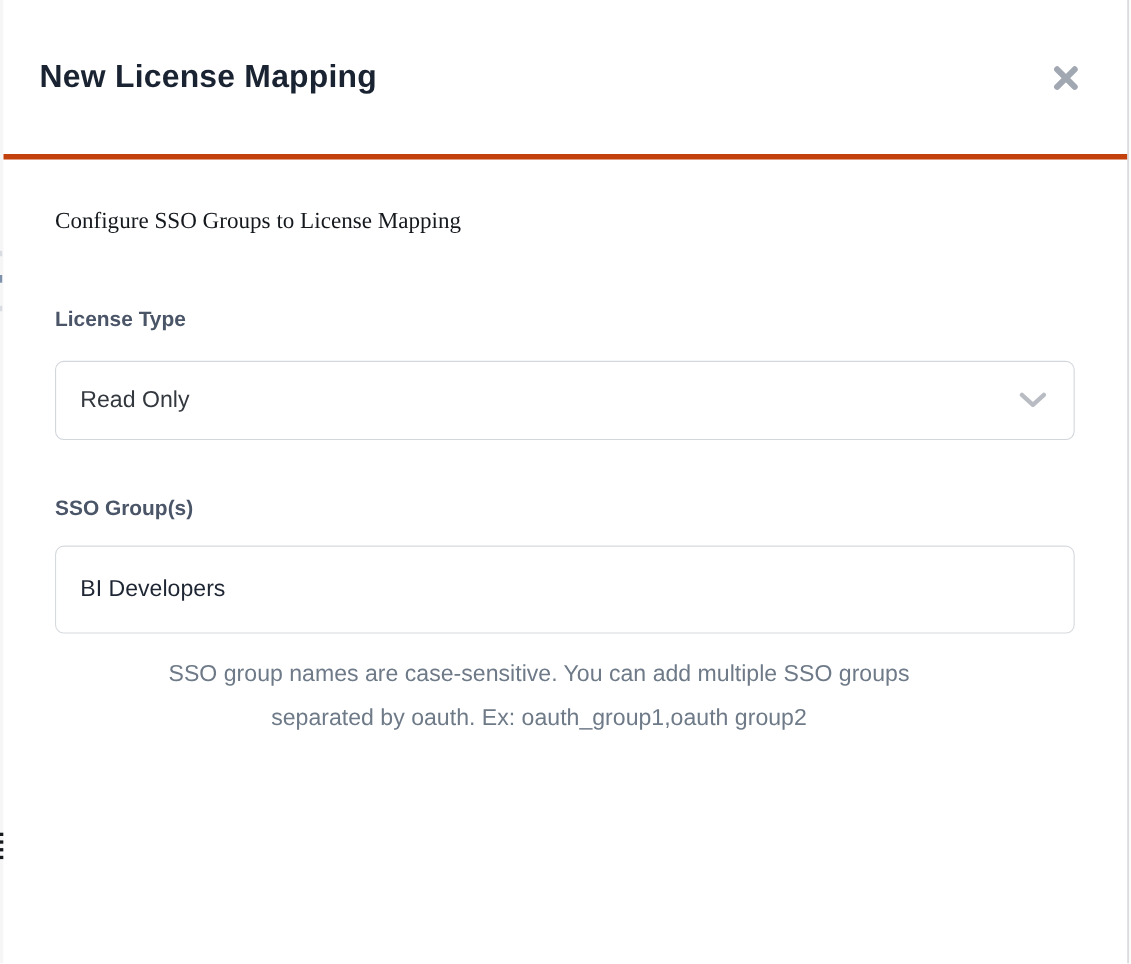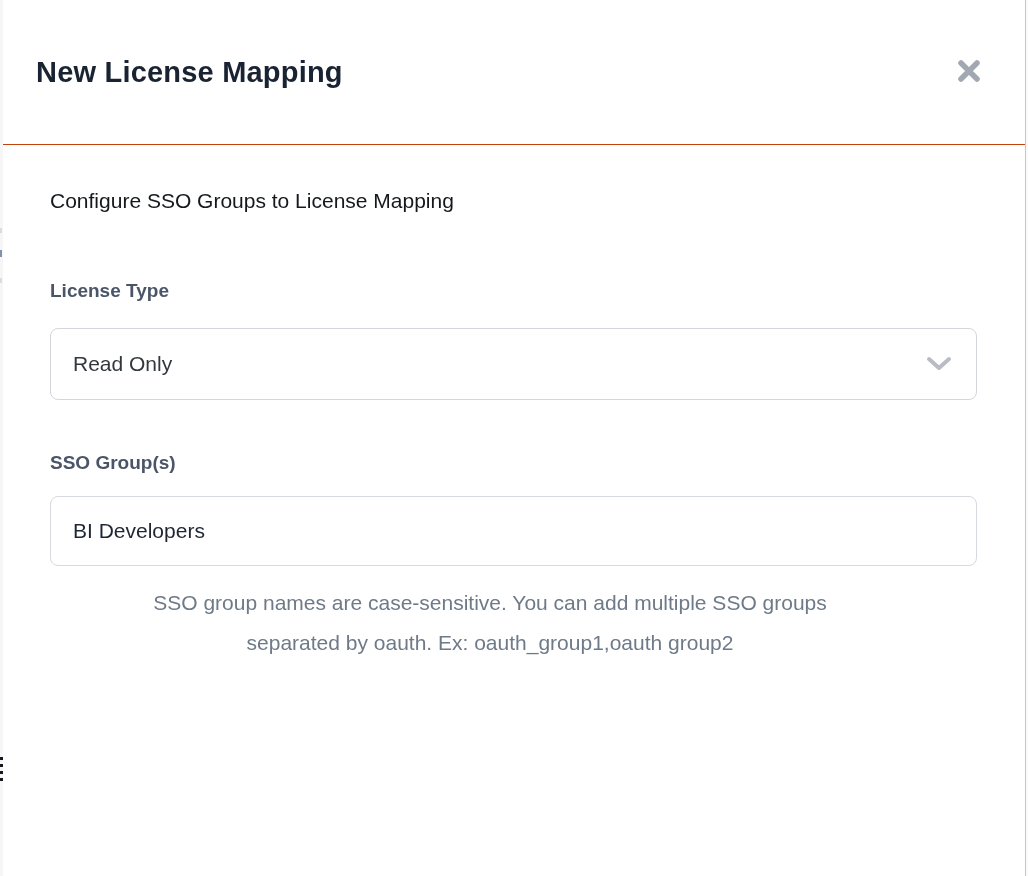--- a/index.html
+++ b/index.html
@@ -38,21 +38,21 @@
 
   
   .modal {
     position: absolute; left: 3px; top: 0;
     width: 1022px; height: 876px;
     background: #ffffff;
   }
   .modal-header {
     position: relative;
     height: 145px;
-    border-bottom: 1px solid #c2410c;
+    border-bottom: 5px solid #c2410c;
     display: flex; align-items: center;
     padding: 0 40px 0 33px;
   }
   .modal-title {
     font-size: 29px; font-weight: bold;
     color: #1a2332;
     letter-spacing: 0.2px;
   }
   .close-btn {
     position: absolute; right: 40px; top: 55px;
@@ -60,20 +60,21 @@
     background: none; border: none; cursor: pointer;
     display: flex; align-items: center; justify-content: center;
   }
 
   .modal-body { padding: 0 48px 0 47px; }
 
   .subtitle {
     margin-top: 42px;
     font-size: 21px; line-height: 27px;
     color: #15191e;
+    font-family: Liberation Serif, serif;
   }
 
   .field-label {
     display: block;
     margin-top: 66px;
     font-size: 19px; line-height: 22px;
     font-weight: bold;
     color: #4a5568;
   }
   .field-label.second { margin-top: 52px; }
@@ -90,21 +91,21 @@
   }
   .select-value {
     flex: 1;
     font-size: 21px;
     color: #33383f;
   }
   .select-chevron { flex: 0 0 auto; display: flex; }
 
   .text-input {
     margin-top: 22px;
-    width: 927px; height: 70px;
+    width: 927px; height: 80px;
     border: 1px solid #d6dade;
     border-radius: 8px;
     background: #ffffff;
     padding: 0 22px;
     font-family: "Liberation Sans", "DejaVu Sans", sans-serif;
     font-size: 21px;
     color: #1e2634;
     outline: none;
     display: block;
   }

